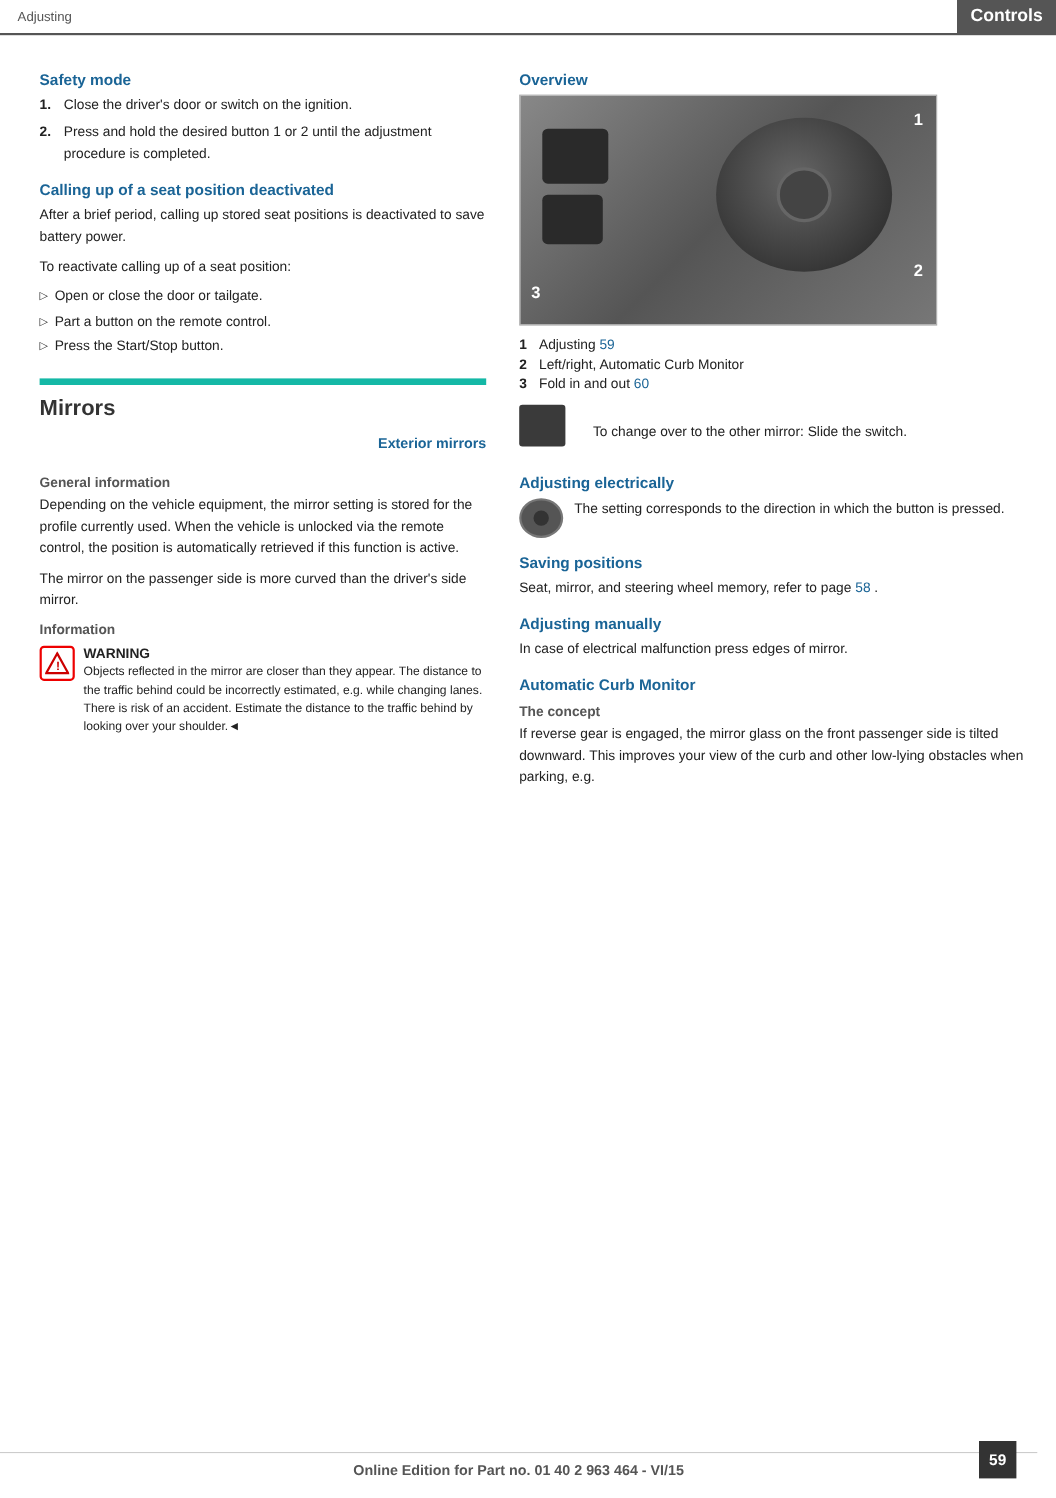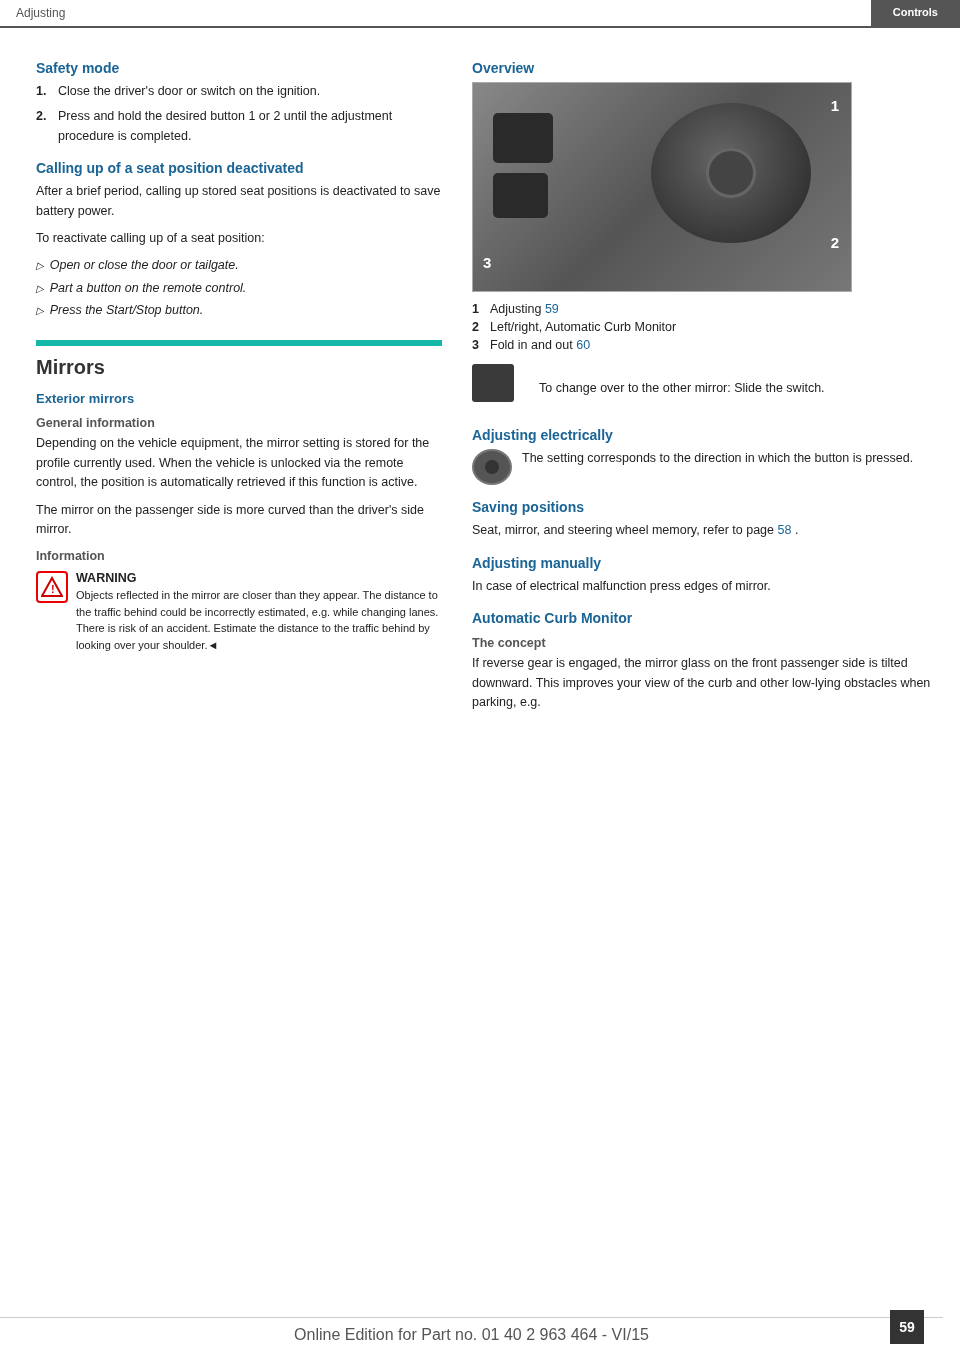--- a/index.html
+++ b/index.html
@@ -25,22 +25,22 @@
       padding: 6px 16px;
       font-size: 12px;
       color: #555;
       display: flex;
       align-items: center;
     }
     .header-tabs {
       display: flex;
     }
     .header-tab {
-      padding: 6px 22px;
-      font-size: 11px;
+      padding: 6px 12px;
+      font-size: 16px;
       color: #555;
     }
     .header-tab.active {
       background: #555;
       color: #fff;
       font-weight: bold;
     }
 
     
     .main-content {
@@ -61,22 +61,23 @@
       font-size: 14px;
       font-weight: bold;
       color: #1a6496;
       margin-bottom: 6px;
       margin-top: 14px;
     }
     .sub-heading {
       font-size: 13px;
       font-weight: bold;
       color: #1a6496;
-      margin-bottom: 10px;
+      margin-bottom: 22px;
       margin-top: 12px;
+      text-align: right;
     }
     .sub-heading-small {
       font-size: 12.5px;
       font-weight: bold;
       color: #555;
       margin-bottom: 4px;
       margin-top: 10px;
     }
     .body-text {
       font-size: 12.5px;
@@ -118,21 +119,20 @@
       padding: 0;
       margin-bottom: 8px;
     }
     .bullet-list li {
       display: flex;
       align-items: flex-start;
       font-size: 12.5px;
       line-height: 1.55;
       margin-bottom: 3px;
       color: #222;
-      font-style: italic;
     }
     .bullet-list li::before {
       content: "▷";
       font-size: 10px;
       margin-right: 6px;
       margin-top: 2px;
       color: #222;
     }
 
     
@@ -269,24 +269,25 @@
 
     
     .footer {
       position: absolute;
       bottom: 18px;
       left: 0;
       right: 17px;
       display: flex;
       justify-content: center;
       align-items: center;
-      font-size: 16px;
+      font-size: 13px;
       color: #555;
       border-top: 1px solid #ccc;
       padding-top: 8px;
+      font-weight: bold;
     }
     .footer-page {
       position: absolute;
       bottom: 18px;
       right: 36px;
       width: 34px;
       height: 34px;
       background: #333;
       color: #fff;
       display: flex;

